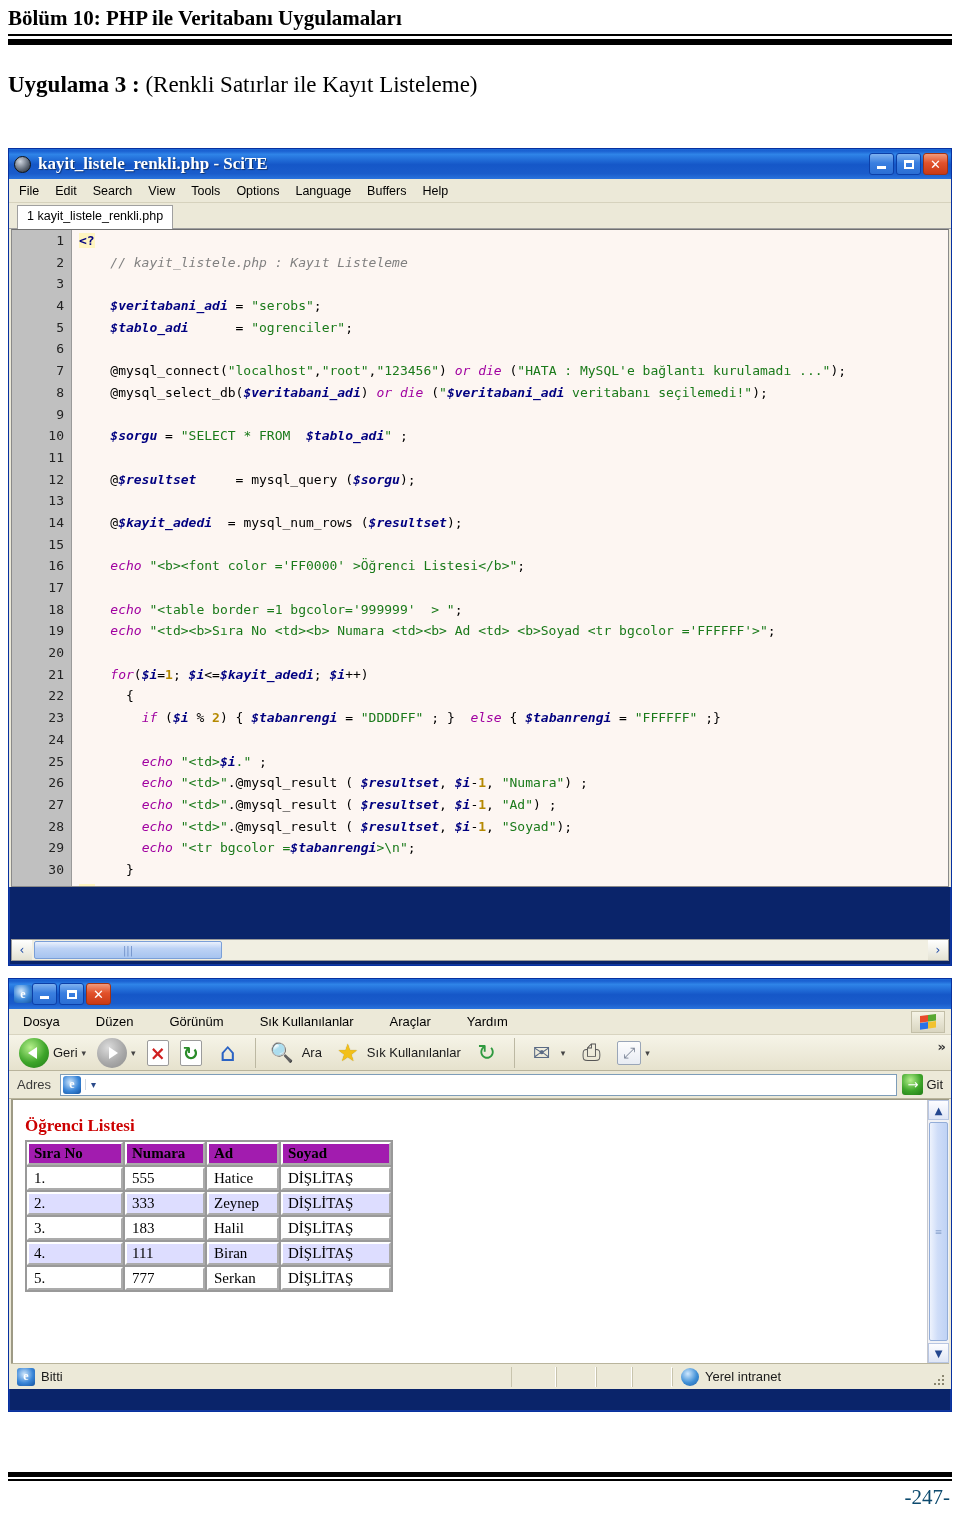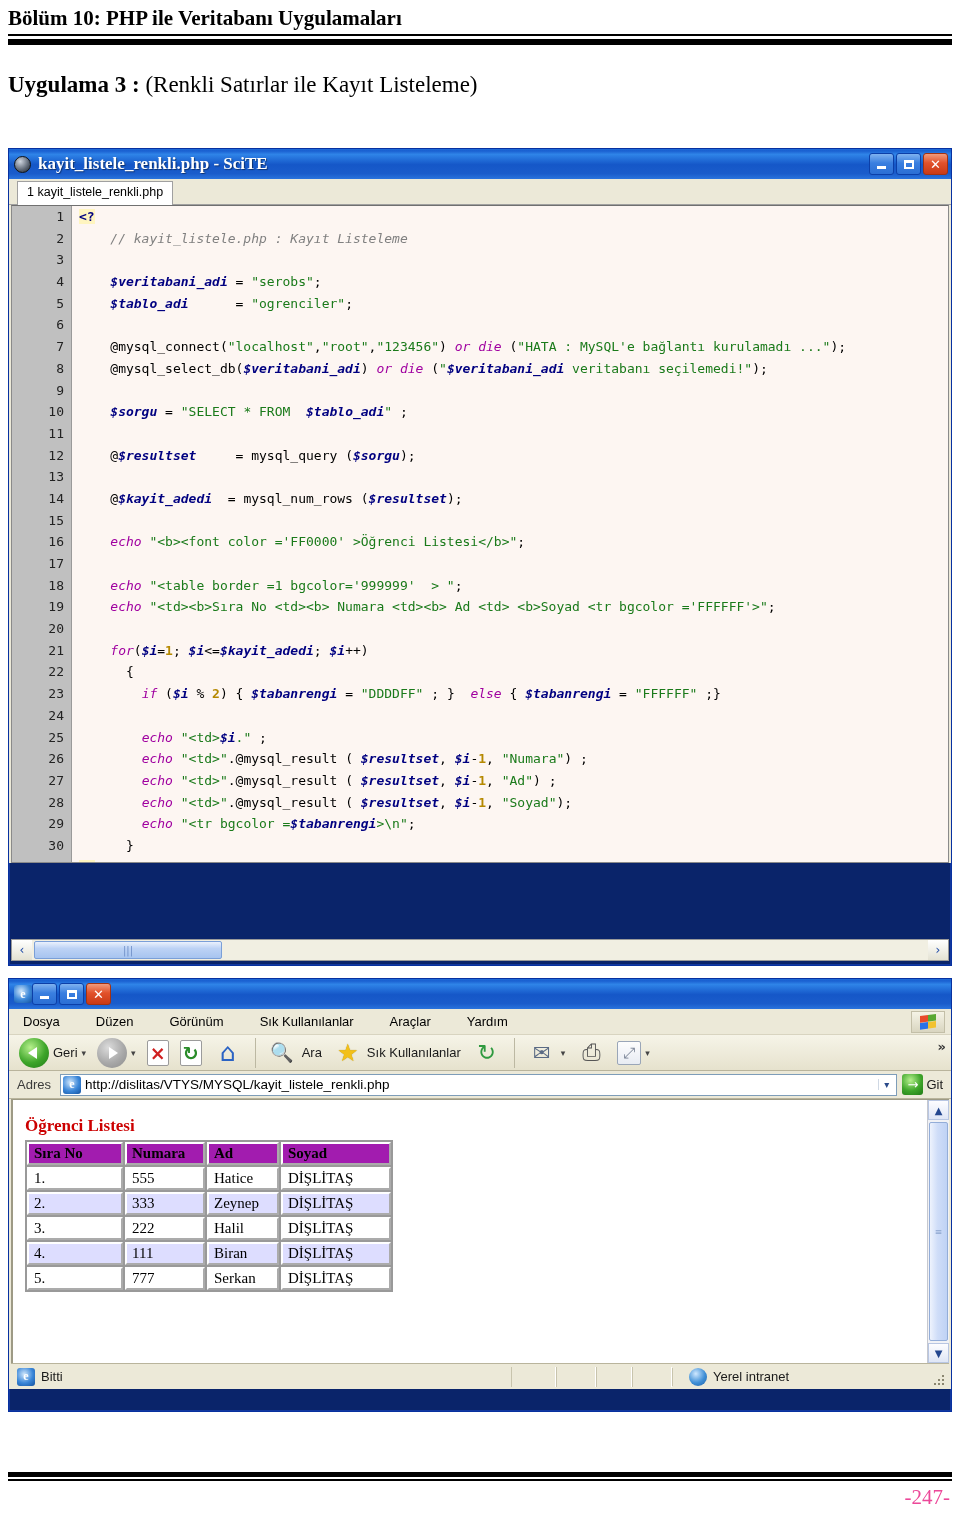--- a/index.html
+++ b/index.html
@@ -309,21 +309,21 @@
 
   .ie-status {
     height:26px; background:#ece9d8; display:flex; align-items:center;
     border-top:1px solid #b9b49c; margin:0 2px; position:relative;
   }
   .st-cell {
     height:20px; border-left:1px solid #c8c4ad; border-right:1px solid #fff;
   }
   .st-left { display:flex; align-items:center; gap:6px; padding:0 6px; width:500px; }
   .st-text { font-family:"Liberation Sans", sans-serif; font-size:13px; color:#1a1a1a; }
-  .st-zone { display:flex; align-items:center; gap:6px; padding:0 16px; flex:1;
+  .st-zone { display:flex; align-items:center; gap:6px; padding:0 8px; flex:1;
              border-left:1px solid #c8c4ad; }
   .zone-ico {
     width:18px;height:18px;border-radius:50%;
     background:radial-gradient(circle at 38% 32%,#cfe8ff,#3f8fd6 55%,#1d5fa6);
   }
   .st-grip { position:absolute; right:4px; bottom:3px; width:12px; height:12px;
      background:
       radial-gradient(circle 1px at 2px 10px,#8a8670 99%,transparent),
       radial-gradient(circle 1px at 6px 10px,#8a8670 99%,transparent),
       radial-gradient(circle 1px at 10px 10px,#8a8670 99%,transparent),
@@ -331,21 +331,21 @@
       radial-gradient(circle 1px at 10px 6px,#8a8670 99%,transparent),
       radial-gradient(circle 1px at 10px 2px,#8a8670 99%,transparent);
   }
 
   
   .footer { position:absolute; left:8px; bottom:12px; width:944px; }
   .footer .rule-thick2 { height:5px; background:#000; }
   .footer .rule-thin2 { height:2px; background:#000; margin-top:2px; }
   .pagenum {
     text-align:right; font-family:"Liberation Serif", serif;
-    font-size:21px; color:#ec4899; margin-top:4px; padding-right:2px;
+    font-size:21px; color:#0c4a6e; margin-top:4px; padding-right:2px;
   }
 </style>
 </head>
 <body>
 
 <div class="doc-header">
   <div class="chapter">Bölüm 10: PHP ile Veritabanı Uygulamaları</div>
   <div class="rule-thin"></div>
   <div class="rule-gap"></div>
   <div class="rule-thick"></div>
@@ -365,20 +365,31 @@
           <i class="glyph-min"></i>
         </span>
       <span class="xp-btn max">
           <i class="glyph-max"></i>
         </span>
       <span class="xp-btn close">✕</span>
     </span>
   </div>
 
   <div class="xp-client">
+    <div class="scite-menu">
+      <span>File</span>
+      <span>Edit</span>
+      <span>Search</span>
+      <span>View</span>
+      <span>Tools</span>
+      <span>Options</span>
+      <span>Language</span>
+      <span>Buffers</span>
+      <span>Help</span>
+    </div>
 
     <div class="scite-tabstrip">
       <div class="scite-tab">1 kayit_listele_renkli.php</div>
     </div>
 
     <div class="scite-editor">
       <div class="gutter" id="gutter">
           <div>1</div>
           <div>2</div>
           <div>3</div>
@@ -495,21 +506,20 @@
         <span class="ico edit"></span>
         <span class="tb-caret">▾</span>
       </span>
       <span class="tb-chev">»</span>
     </div>
 
     <div class="ie-addressbar">
       <span class="adres-label">Adres</span>
       <span class="addr-box">
         <span class="ie-icon">e</span>
-        <span class="addr-text">http://dislitas/VTYS/MYSQL/kayit_listele_renkli.php</span>
         <span class="addr-drop">▾</span>
       </span>
       <span class="go-btn">
         <span class="go-ico">→</span>
         <span class="tb-label">Git</span>
       </span>
     </div>
 
     <div class="ie-page">
       <div class="page-title">Öğrenci Listesi</div>
@@ -528,21 +538,21 @@
               <td class="c3">DİŞLİTAŞ</td>
             </tr>
             <tr class="alt">
               <td class="c0">2.</td>
               <td class="c1">333</td>
               <td class="c2">Zeynep</td>
               <td class="c3">DİŞLİTAŞ</td>
             </tr>
             <tr>
               <td class="c0">3.</td>
-              <td class="c1">222</td>
+              <td class="c1">183</td>
               <td class="c2">Halil</td>
               <td class="c3">DİŞLİTAŞ</td>
             </tr>
             <tr class="alt">
               <td class="c0">4.</td>
               <td class="c1">111</td>
               <td class="c2">Biran</td>
               <td class="c3">DİŞLİTAŞ</td>
             </tr>
             <tr>

